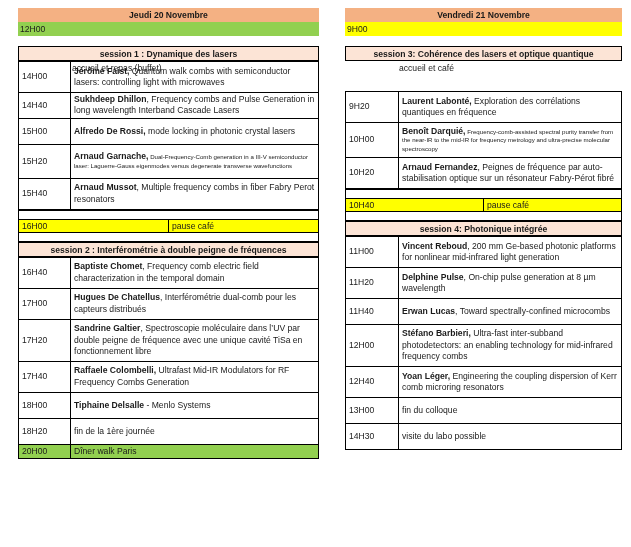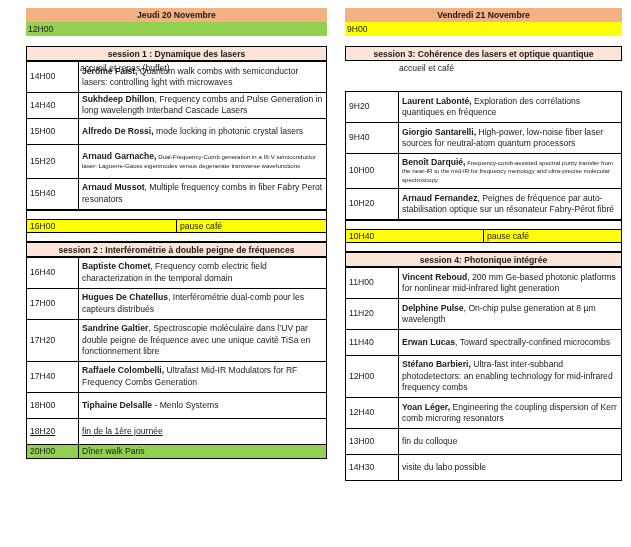--- a/index.html
+++ b/index.html
@@ -18,21 +18,21 @@
 
   .page {
     position: absolute;
     inset: 0;
     display: flex;
   }
 
   .col {
     position: relative;
   }
-  .col-left  { position: absolute; left: 26px;  top: 8px; width: 301px; }
+  .col-left  { position: absolute; left: 18px;  top: 8px; width: 301px; }
   .col-right { position: absolute; left: 345px; top: 8px; width: 277px; }
 
   
   .banner {
     font-weight: bold;
     font-size: 8.6px;
     text-align: center;
     line-height: 14px;
     height: 14px;
   }
@@ -200,21 +200,21 @@
           <td class="talk"><span class="spk">Sandrine Galtier</span><span>, Spectroscopie moléculaire dans l’UV par double peigne de fréquence avec une unique cavité TiSa en fonctionnement libre</span></td>
         </tr>
         <tr style="height: 31px;">
           <td class="time">17H40</td>
           <td class="talk"><span class="spk">Raffaele Colombelli,</span><span>  Ultrafast Mid-IR Modulators for RF Frequency Combs Generation</span></td>
         </tr>
         <tr style="height: 26px;">
           <td class="time">18H00</td>
           <td class="talk"><span class="spk">Tiphaine Delsalle</span><span> - Menlo Systems</span></td>
         </tr>
-        <tr style="height: 26px; text-decoration: underline;">
+        <tr style="height: 26px;">
           <td class="time">18H20</td>
           <td class="talk center">fin de la 1ère journée</td>
         </tr>
         <tr class="green">
           <td class="time" style="background: rgb(146, 208, 80);">20H00</td>
           <td class="talk center" style="background: rgb(146, 208, 80);">Dîner walk Paris</td>
         </tr>
       </tbody>
     </table>
   </div>
@@ -233,24 +233,20 @@
     <div class="session-hd" style="background: rgb(252, 228, 214);">session 3: Cohérence des lasers et optique quantique</div>
 
     <div style="height:30px"></div>
 
     <table class="sched outlined">
       <tbody>
         <tr style="height: 31px;">
           <td class="time">9H20</td>
           <td class="talk"><span class="spk">Laurent Labonté,</span><span> Exploration des corrélations quantiques en fréquence</span></td>
         </tr>
-        <tr style="height: 31px;">
-          <td class="time">9H40</td>
-          <td class="talk"><span class="spk">Giorgio Santarelli,</span><span> High-power, low-noise fiber laser sources for neutral-atom quantum processors</span></td>
-        </tr>
         <tr style="height: 35px;">
           <td class="time">10H00</td>
           <td class="talk small"><span class="spk">Benoît Darquié,</span><span> Frequency-comb-assisted spectral purity transfer from the near-IR to the mid-IR for frequency metrology and ultra-precise molecular spectroscopy</span></td>
         </tr>
         <tr style="height: 31px;">
           <td class="time">10H20</td>
           <td class="talk"><span class="spk">Arnaud Fernandez</span><span>, Peignes de fréquence par auto-stabilisation optique sur un résonateur Fabry-Pérot fibré</span></td>
         </tr>
       </tbody>
     </table>

